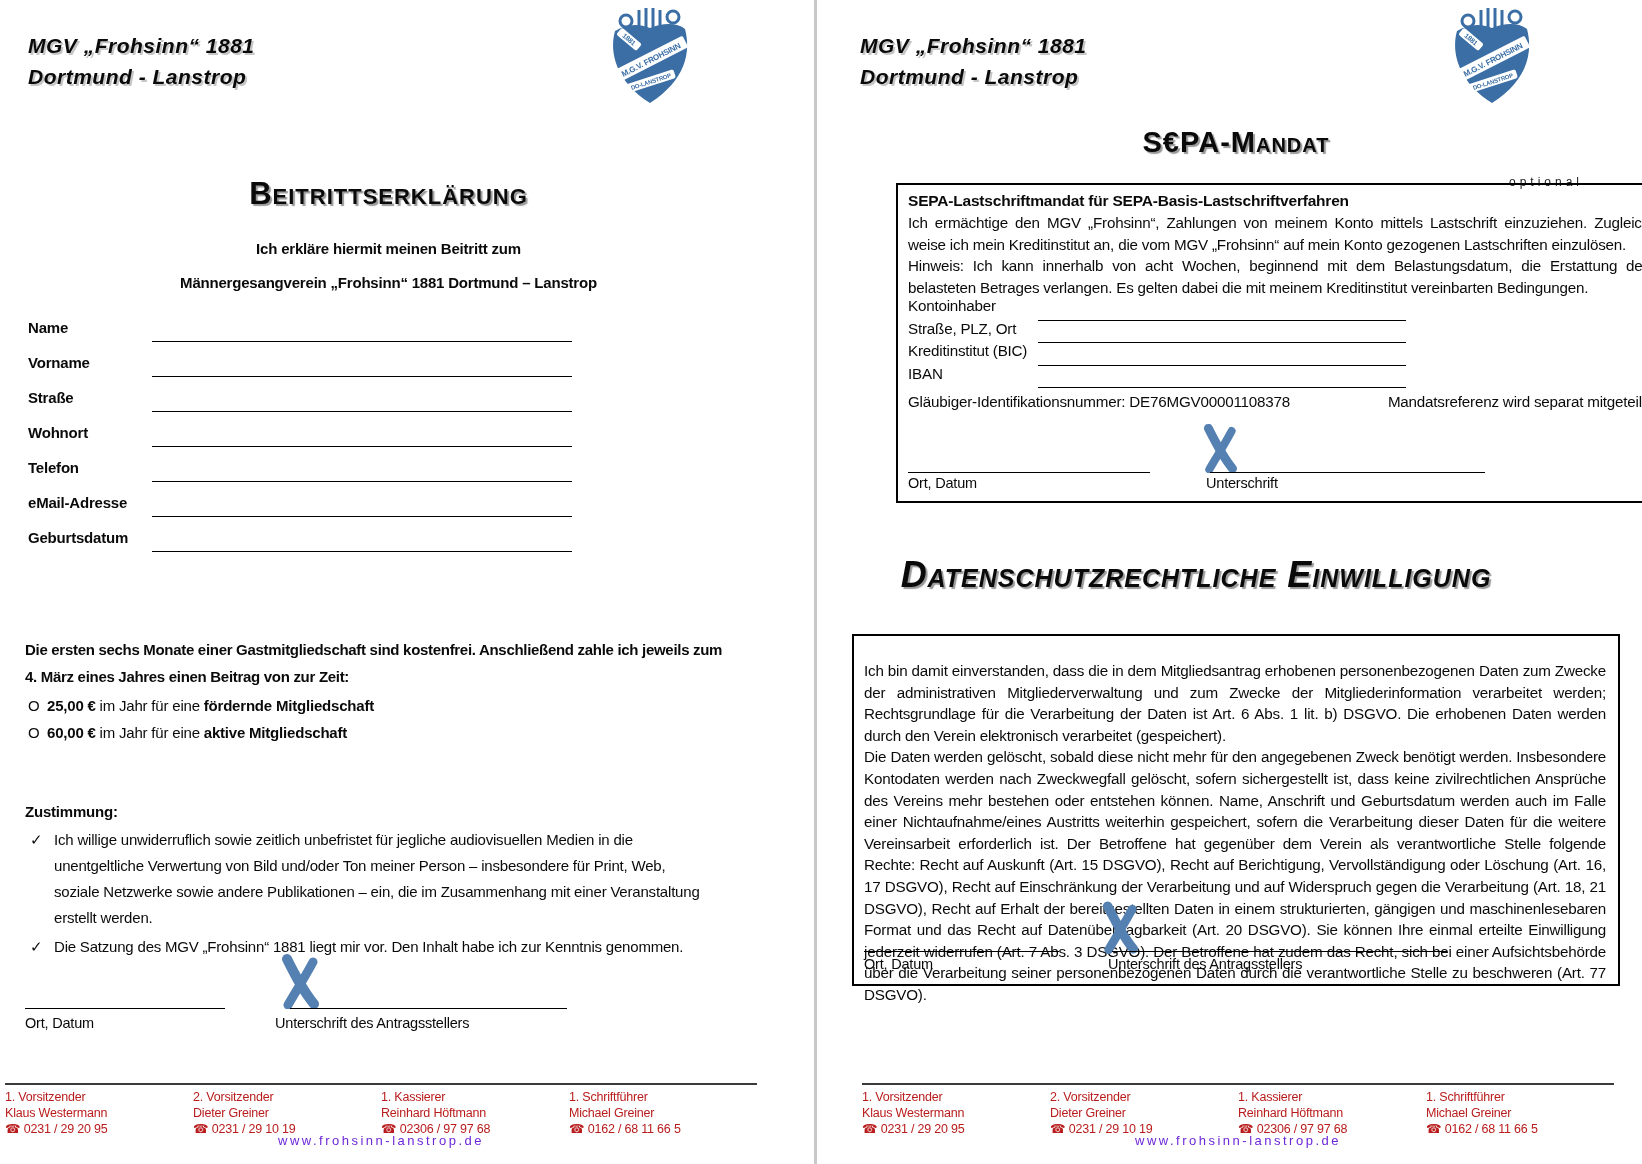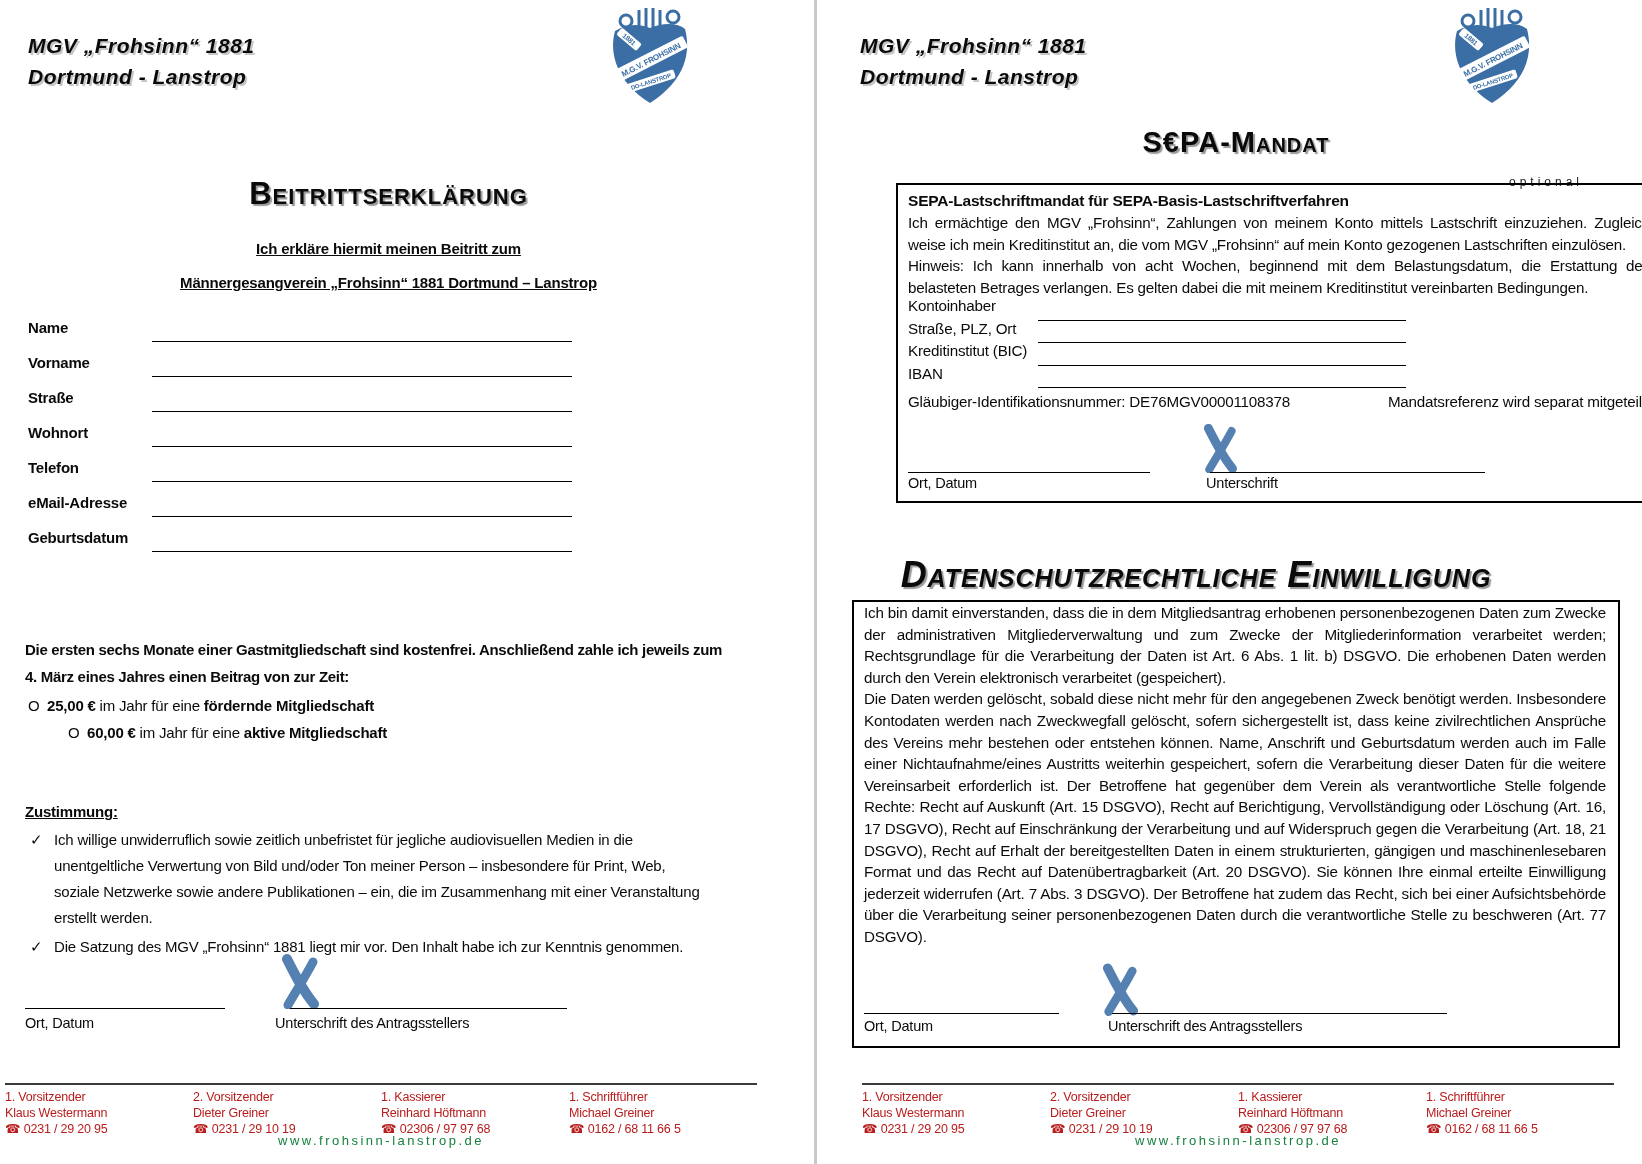--- a/index.html
+++ b/index.html
@@ -8,21 +8,21 @@
   .abs{position:absolute;}
 
   
   .org-hdr{font-weight:bold;font-style:italic;font-size:21px;line-height:31px;
            text-shadow:2px 2px 0 #c6c6c6;letter-spacing:0.5px;}
 
   
   .big-title{font-weight:bold;font-variant:small-caps;font-size:31px;letter-spacing:1px;
              text-align:center;text-shadow:2px 2px 1px rgba(70,70,70,0.55);white-space:nowrap;}
 
-  .b15{font-weight:bold;font-size:15px;text-decoration:underline;}
+  .b15{font-weight:bold;font-size:15px;}
   .center{text-align:center;}
 
   
   .field-row{position:absolute;left:28px;width:544px;height:22px;display:flex;align-items:flex-end;}
   .field-row .flabel{font-weight:bold;font-size:15px;width:124px;line-height:15px;align-self:flex-start;}
   .field-row .fline{width:420px;border-bottom:1.5px solid #000;height:100%;}
 
   .fee{font-weight:bold;font-size:15px;line-height:27px;width:705px;letter-spacing:-0.3px;}
   .opt-row{position:absolute;left:28px;font-size:15px;white-space:nowrap;}
   .opt-row .marker{display:inline-block;width:19px;font-size:15px;}
@@ -47,21 +47,21 @@
   .sepa-field{display:flex;height:22.5px;align-items:flex-end;text-align:left;}
   .sepa-field .slabel{width:130px;font-size:15.2px;line-height:16px;align-self:flex-start;flex:none;}
   .sepa-field .sline{width:368px;border-bottom:1.5px solid #000;height:100%;}
 
   .creditor-row{display:flex;justify-content:space-between;margin-top:3px;text-align:left;white-space:nowrap;}
 
   
   .footer{position:absolute;top:1083px;width:752px;border-top:2px solid #3a3a3a;display:flex;
           color:#b91c1c;font-size:12.5px;line-height:16px;padding-top:4px;}
   .footer .fcol{flex:1;}
-  .website{position:absolute;top:1133px;width:752px;text-align:center;color:#15803d;
+  .website{position:absolute;top:1133px;width:752px;text-align:center;color:#6d28d9;
            font-size:13px;letter-spacing:2.5px;}
 
   .divider{position:absolute;left:814px;top:0;width:3px;height:1164px;background:#c9c9c9;}
 </style>
 </head>
 <body>
 
 <div class="sheet">
 
   <div class="abs org-hdr" style="left:28px;top:30px;">
@@ -125,21 +125,21 @@
   <div class="field-row" style="top:530px;">
     <span class="flabel">Geburtsdatum</span>
     <span class="fline"></span>
   </div>
 
   <div class="abs fee" style="left:25px;top:636px;">Die ersten sechs Monate einer Gastmitgliedschaft sind kostenfrei. Anschließend zahle ich jeweils zum 4. März eines Jahres einen Beitrag von zur Zeit:</div>
 
   <div class="opt-row" style="top:697px;">
     <span class="marker">O</span><b>25,00 €</b><span> im Jahr für eine </span><b>fördernde Mitgliedschaft</b>
   </div>
-  <div class="opt-row" style="top:724px;margin-left:40px;">
+  <div class="opt-row" style="top:724px;">
     <span class="marker">O</span><b>60,00 €</b><span> im Jahr für eine </span><b>aktive Mitgliedschaft</b>
   </div>
 
   <div class="abs b15" style="left:25px;top:803px;">Zustimmung:</div>
 
   <div class="abs" style="left:30px;top:827px;">
     <div class="consent-item">
       <span class="chk">✓</span>
       <span class="ctext">Ich willige unwiderruflich sowie zeitlich unbefristet für jegliche audiovisuellen Medien in die unentgeltliche Verwertung von Bild und/oder Ton meiner Person – insbesondere für Print, Web, soziale Netzwerke sowie andere Publikationen – ein, die im Zusammenhang mit einer Veranstaltung erstellt werden.</span>
     </div>
@@ -249,21 +249,21 @@
       <path d="M32 9 C24 24, 14 40, 7 52" stroke="#5581b2" stroke-width="9" stroke-linecap="round" fill="none"></path>
     </svg>
     <div class="sigline" style="left:10px;bottom:28px;width:242px;"></div>
     <div class="sigline" style="left:312px;bottom:28px;width:275px;"></div>
     <div class="siglabel" style="left:10px;bottom:6px;">Ort, Datum</div>
     <div class="siglabel" style="left:308px;bottom:6px;">Unterschrift</div>
   </div>
 
   <div class="abs big-title" style="left:812px;top:554px;width:768px;font-size:36px;font-style:italic;">Datenschutzrechtliche Einwilligung</div>
 
-  <div class="frame" style="top:600px;height:448px;padding-top:0;">
+  <div class="frame" style="top:634px;height:352px;padding-top:24px;">
     <div>Ich bin damit einverstanden, dass die in dem Mitgliedsantrag erhobenen personenbezogenen Daten zum Zwecke der administrativen Mitgliederverwaltung und zum Zwecke der Mitgliederinformation verarbeitet werden; Rechtsgrundlage für die Verarbeitung der Daten ist Art. 6 Abs. 1 lit. b) DSGVO. Die erhobenen Daten werden durch den Verein elektronisch verarbeitet (gespeichert).</div>
     <div>Die Daten werden gelöscht, sobald diese nicht mehr für den angegebenen Zweck benötigt werden. Insbesondere Kontodaten werden nach Zweckwegfall gelöscht, sofern sichergestellt ist, dass keine zivilrechtlichen Ansprüche des Vereins mehr bestehen oder entstehen können. Name, Anschrift und Geburtsdatum werden auch im Falle einer Nichtaufnahme/eines Austritts weiterhin gespeichert, sofern die Verarbeitung dieser Daten für die weitere Vereinsarbeit erforderlich ist. Der Betroffene hat gegenüber dem Verein als verantwortliche Stelle folgende Rechte: Recht auf Auskunft (Art. 15 DSGVO), Recht auf Berichtigung, Vervollständigung oder Löschung (Art. 16, 17 DSGVO), Recht auf Einschränkung der Verarbeitung und auf Widerspruch gegen die Verarbeitung (Art. 18, 21 DSGVO), Recht auf Erhalt der bereitgestellten Daten in einem strukturierten, gängigen und maschinenlesebaren Format und das Recht auf Datenübertragbarkeit (Art. 20 DSGVO). Sie können Ihre einmal erteilte Einwilligung jederzeit widerrufen (Art. 7 Abs. 3 DSGVO). Der Betroffene hat zudem das Recht, sich bei einer Aufsichtsbehörde über die Verarbeitung seiner personenbezogenen Daten durch die verantwortliche Stelle zu beschweren (Art. 77 DSGVO).</div>
 
     <svg class="x-mark" style="left:248px;bottom:30px;width:36px;height:54px;" viewBox="0 0 38 56">
       <path d="M6 6 C14 22, 22 38, 33 51" stroke="#5581b2" stroke-width="10" stroke-linecap="round" fill="none"></path>
       <path d="M32 9 C24 24, 14 40, 7 52" stroke="#5581b2" stroke-width="9" stroke-linecap="round" fill="none"></path>
     </svg>
     <div class="sigline" style="left:10px;bottom:32px;width:195px;"></div>
     <div class="sigline" style="left:258px;bottom:32px;width:335px;"></div>
     <div class="siglabel" style="left:10px;bottom:8px;">Ort, Datum</div>

